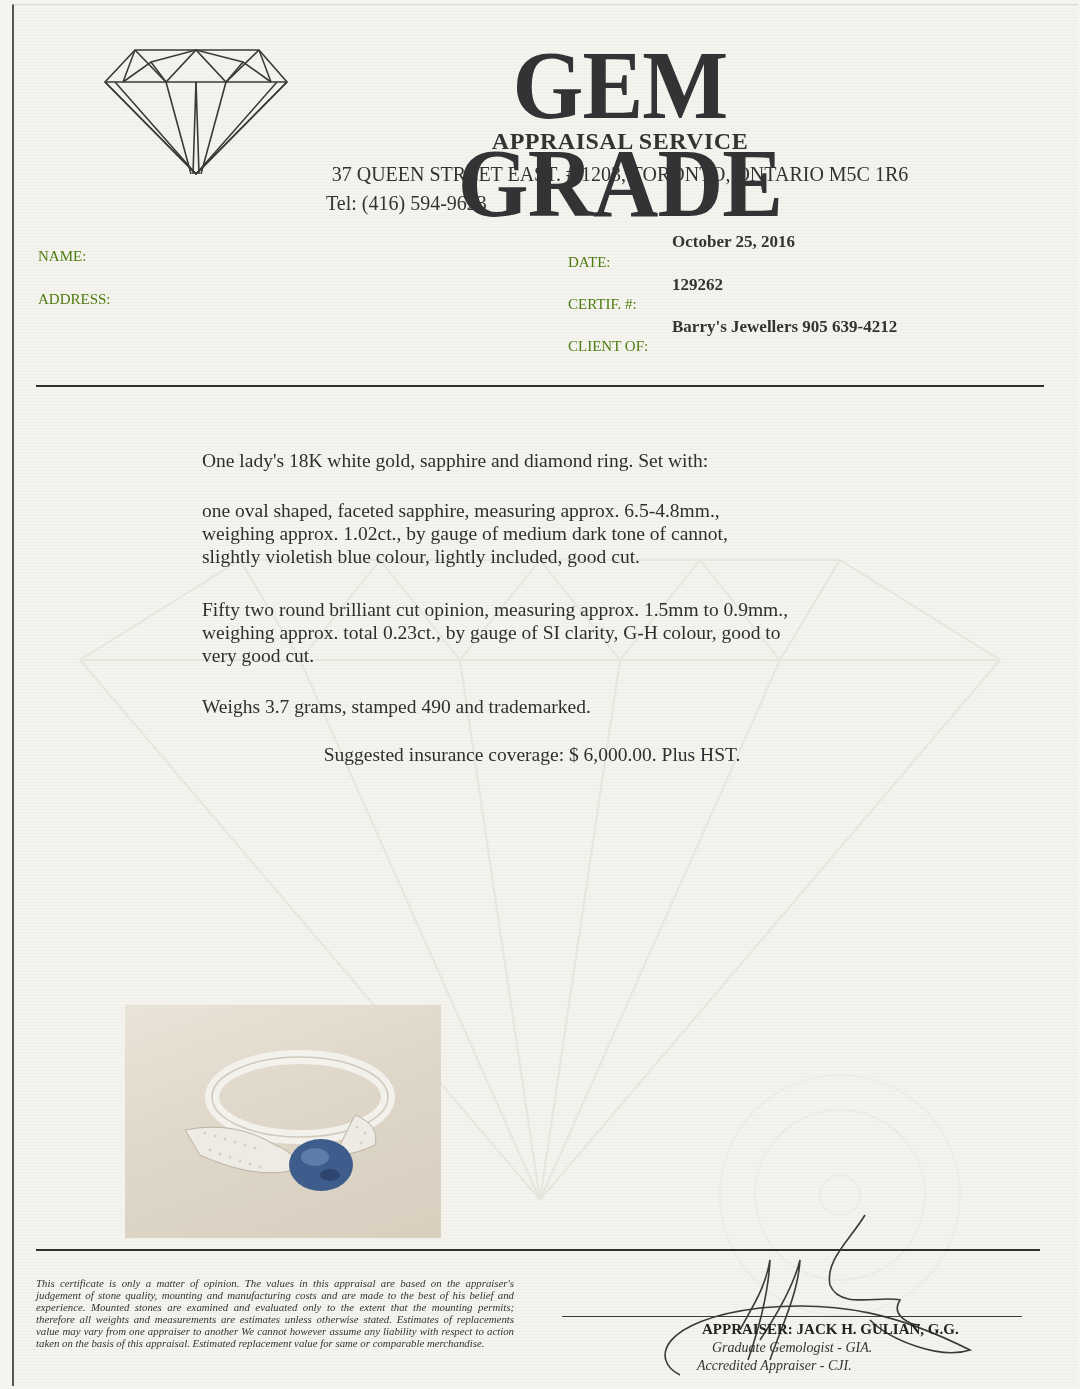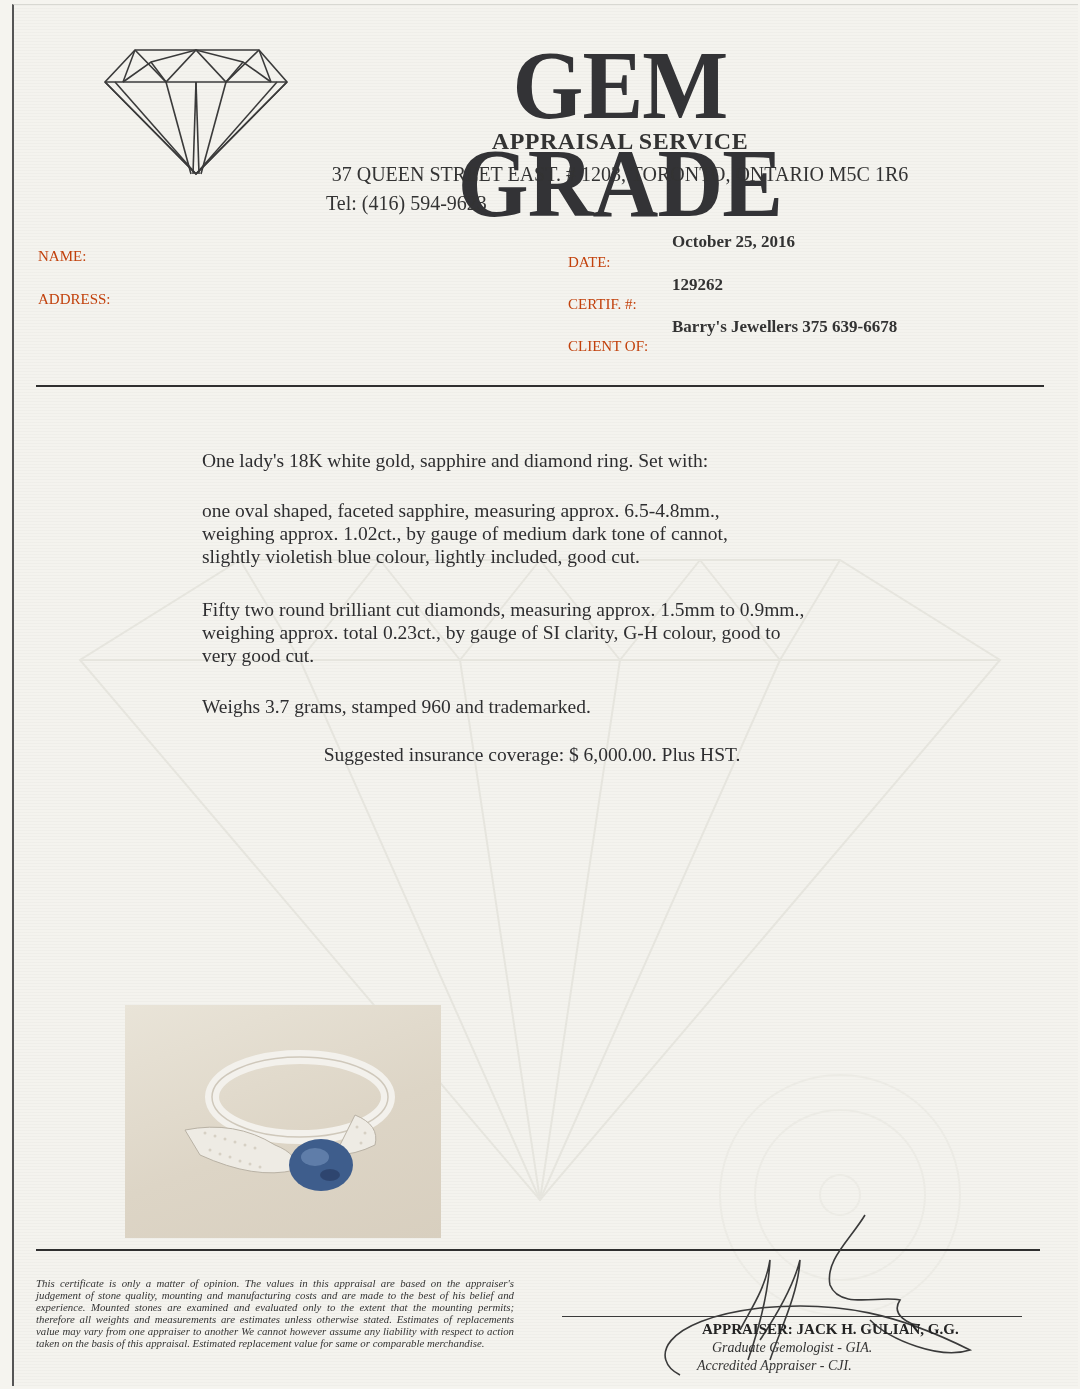--- a/index.html
+++ b/index.html
@@ -30,21 +30,21 @@
     font-weight:bold; font-size:24px; letter-spacing:0.5px; color:#333;
   }
   .address-line {
     position:absolute; left:250px; top:163px; width:740px; text-align:center;
     font-size:20px; color:#333;
   }
   .tel-line {
     position:absolute; left:326px; top:192px; width:588px; 
     font-size:20px; color:#333;
   }
-  .lbl { position:absolute; font-size:15px; color:#c2410c; }
+  .lbl { position:absolute; font-size:15px; color:#4d7c0f; }
   .val { position:absolute; font-size:17px; font-weight:bold; color:#333; }
   .rule { position:absolute; height:2px; background:#2f2f2f; }
   .thin-rule { position:absolute; height:1px; background:#3a3a3a; }
   .body-text {
     position:absolute; left:202px; width:660px;
     font-size:19.5px; line-height:23px; color:#2e2e30;
   }
   .photo {
     position:absolute; left:125px; top:1005px; width:316px; height:233px;
     background:linear-gradient(160deg,#e9e4d8 0%,#ddd5c6 55%,#d8cfbf 100%);
@@ -111,36 +111,36 @@
 <div class="address-line">37 QUEEN STREET  EAST. # 1203,  TORONTO,  ONTARIO  M5C 1R6</div>
 <div class="tel-line">Tel: (416) 594-9623</div>
 
 <div class="lbl" style="left:38px;top:248px;">NAME:</div>
 <div class="lbl" style="left:38px;top:291px;">ADDRESS:</div>
 <div class="lbl" style="left:568px;top:254px;">DATE:</div>
 <div class="val" style="left:672px;top:232px;">October 25, 2016</div>
 <div class="lbl" style="left:568px;top:296px;">CERTIF. #:</div>
 <div class="val" style="left:672px;top:275px;">129262</div>
 <div class="lbl" style="left:568px;top:338px;">CLIENT OF:</div>
-<div class="val" style="left:672px;top:317px;">Barry's Jewellers 375 639-6678</div>
+<div class="val" style="left:672px;top:317px;">Barry's Jewellers 905 639-4212</div>
 
 <div class="rule" style="left:36px;top:385px;width:1008px;"></div>
 
 <div class="body-text" style="top:449px;">One lady's 18K white gold, sapphire and diamond ring. Set with:</div>
 <div class="body-text" style="top:499px;">
   <div>one oval shaped, faceted sapphire, measuring approx. 6.5-4.8mm.,</div>
   <div>weighing approx. 1.02ct., by gauge of medium dark tone of cannot,</div>
   <div>slightly violetish blue colour, lightly included, good cut.</div>
 </div>
 <div class="body-text" style="top:598px;width:700px;">
-  <div>Fifty two round brilliant cut diamonds, measuring approx. 1.5mm to 0.9mm.,</div>
+  <div>Fifty two round brilliant cut opinion, measuring approx. 1.5mm to 0.9mm.,</div>
   <div>weighing approx. total 0.23ct., by gauge of SI clarity, G-H colour, good to</div>
   <div>very good cut.</div>
 </div>
-<div class="body-text" style="top:695px;">Weighs 3.7 grams, stamped 960 and trademarked.</div>
+<div class="body-text" style="top:695px;">Weighs 3.7 grams, stamped 490 and trademarked.</div>
 <div class="body-text" style="top:743px;text-align:center;">Suggested insurance coverage: $ 6,000.00. Plus HST.</div>
 
 <div class="photo">
   <svg width="316" height="233" viewBox="0 0 316 233">
     <ellipse cx="175" cy="92" rx="88" ry="40" fill="none" stroke="#f3f1ec" stroke-width="14"></ellipse>
     <ellipse cx="175" cy="92" rx="88" ry="40" fill="none" stroke="#cfc8bb" stroke-width="1.5"></ellipse>
     <path d="M60,125 Q110,115 150,140 Q175,150 170,165 Q130,175 75,150 Z" fill="#eeebe4" stroke="#b9b2a5" stroke-width="1"></path>
     <path d="M230,110 Q255,120 250,140 Q230,150 210,150 Z" fill="#eeebe4" stroke="#b9b2a5" stroke-width="1"></path>
     <g fill="#d6d0c4">
       <circle cx="80" cy="128" r="1.5"></circle>

